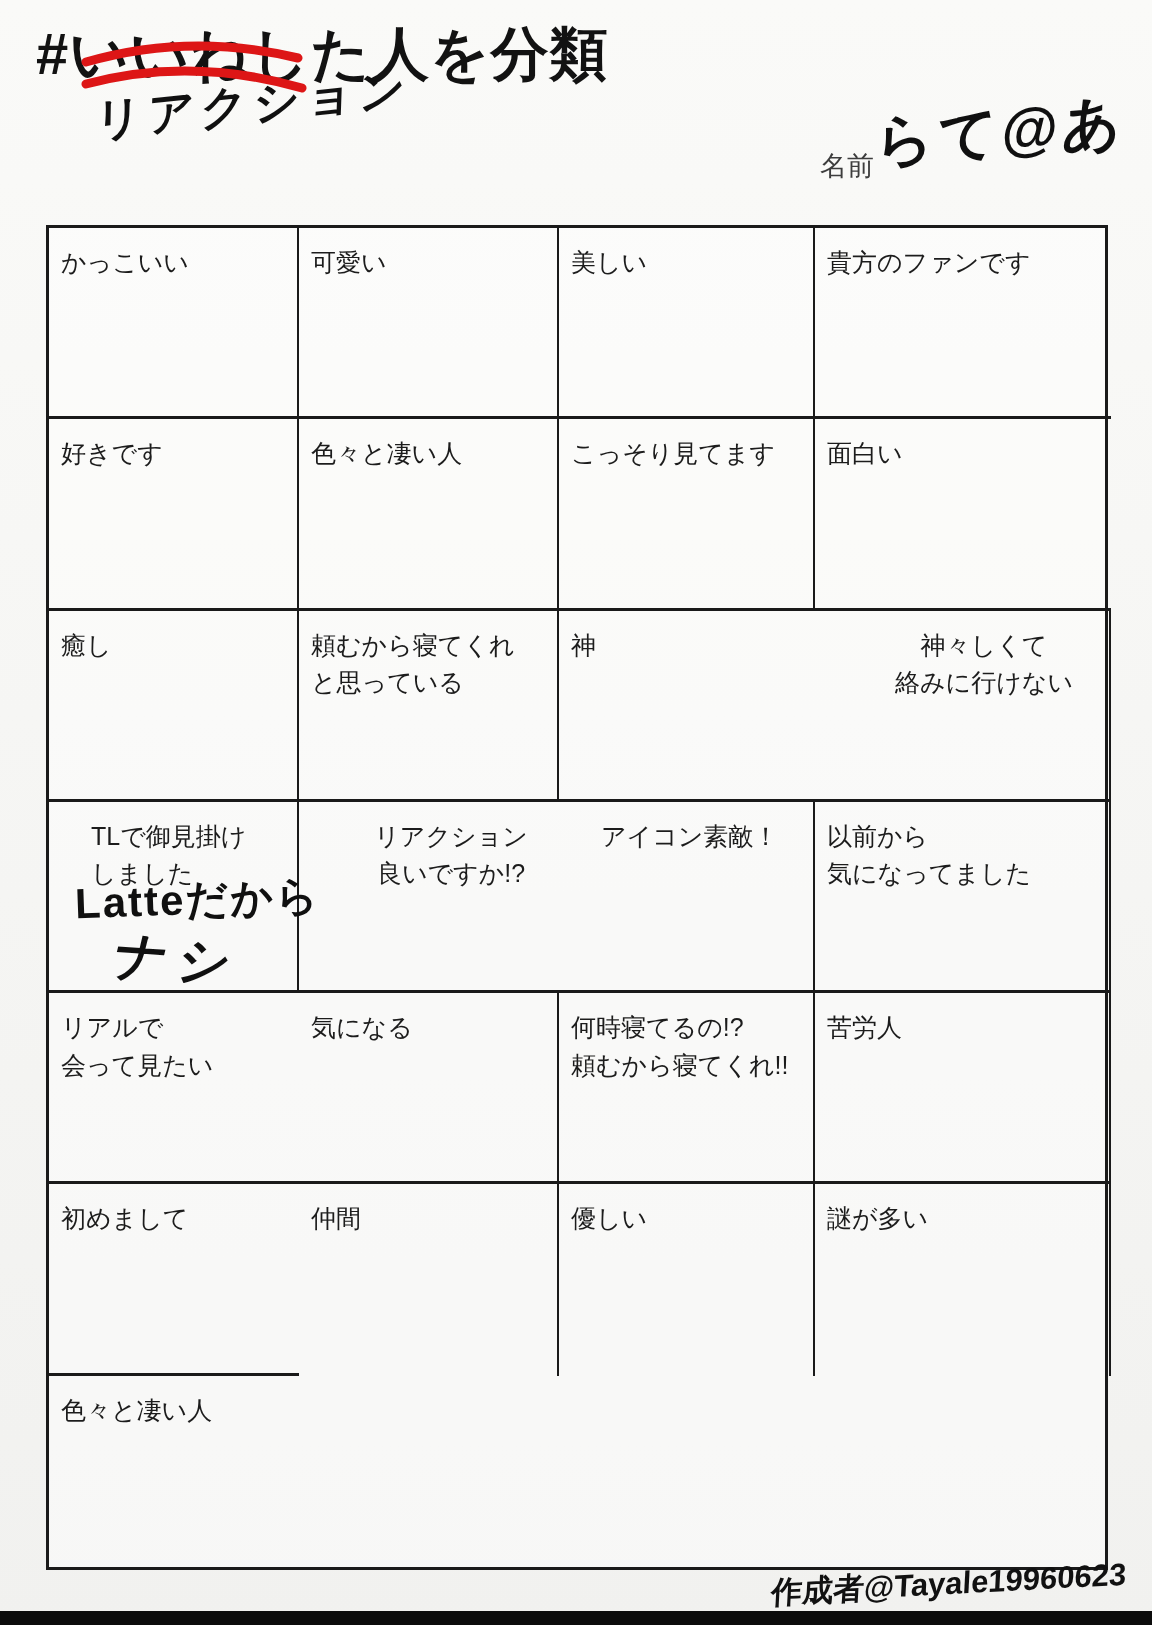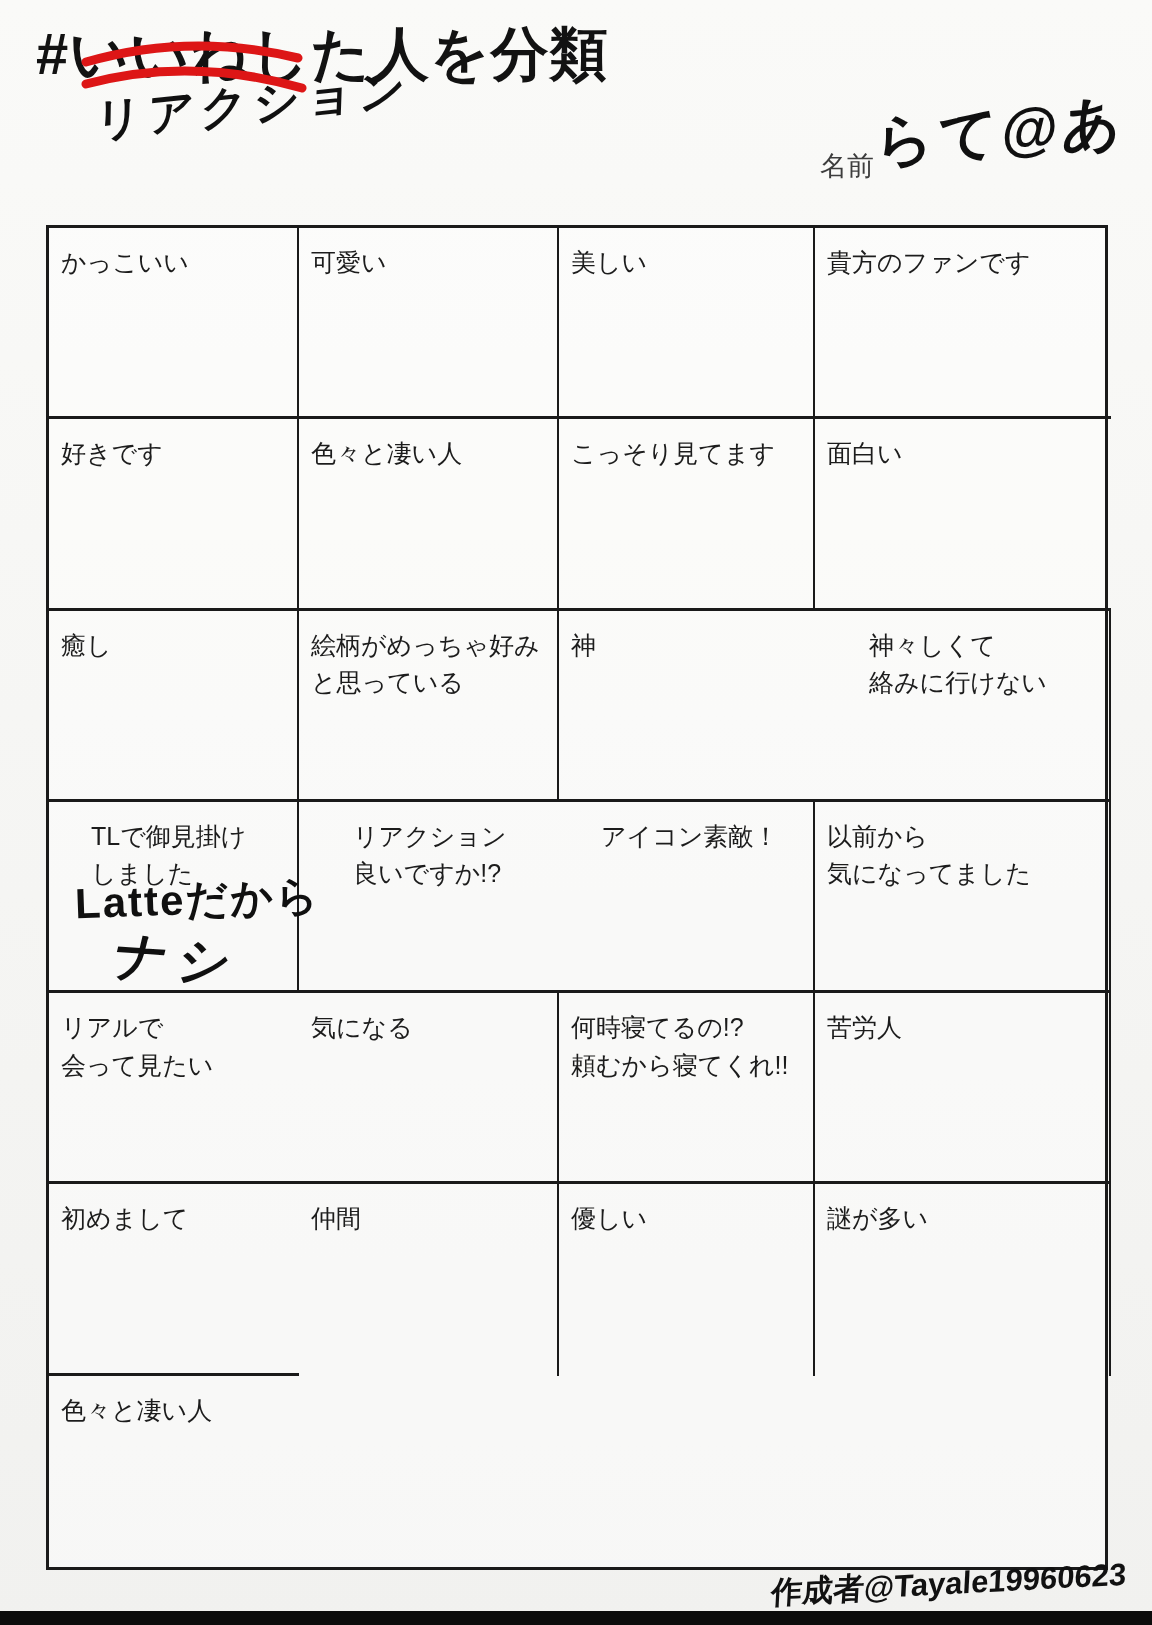--- a/index.html
+++ b/index.html
@@ -35,21 +35,21 @@
   .cell{
     border-right:2px solid #1a1a1a;border-bottom:3px solid #1a1a1a;
     box-sizing:border-box;
     padding:16px 10px 0 12px;
     font-size:25px;line-height:1.5;color:#1c1c1c;
     white-space:pre-line;position:relative;overflow:visible;
   }
   .cell.c4{border-right:none;}
   .cell.r7{border-bottom:none;}
   .cell.indent-a{padding-left:42px;}
-  .cell.indent-b{padding-left:54px;}
+  .cell.indent-b{padding-left:54px;text-align:center;}
   .cell.indent-c{}
   .note1{
     position:absolute;left:26px;top:66px;font-size:42px;font-weight:600;
     transform:rotate(-2deg);letter-spacing:2px;white-space:nowrap;z-index:3;
   }
   .note2{
     position:absolute;left:66px;top:118px;font-size:52px;font-weight:600;
     transform:rotate(4deg) skewX(-10deg);letter-spacing:10px;white-space:nowrap;z-index:3;
   }
   .credit{
@@ -78,21 +78,21 @@
   <div class="cell c2">可愛い</div>
   <div class="cell c3">美しい</div>
   <div class="cell c4">貴方のファンです</div>
 
   <div class="cell c1">好きです</div>
   <div class="cell c2">色々と凄い人</div>
   <div class="cell c3">こっそり見てます</div>
   <div class="cell c4">面白い</div>
 
   <div class="cell c1">癒し</div>
-  <div class="cell c3">絵柄がめっちゃ好み
+  <div class="cell c3">頼むから寝てくれ
 と思っている</div>
   <div class="cell c4">神</div>
 
   <div class="cell c2 indent-b">神々しくて
 絡みに行けない</div>
   <div class="cell c3 indent-a"><span>TLで御見掛け
 しました</span><span class="hand note1">Latteだから</span><span class="hand note2">ナシ</span></div>
   <div class="cell c4 indent-b">リアクション
 良いですか!?</div>
 

